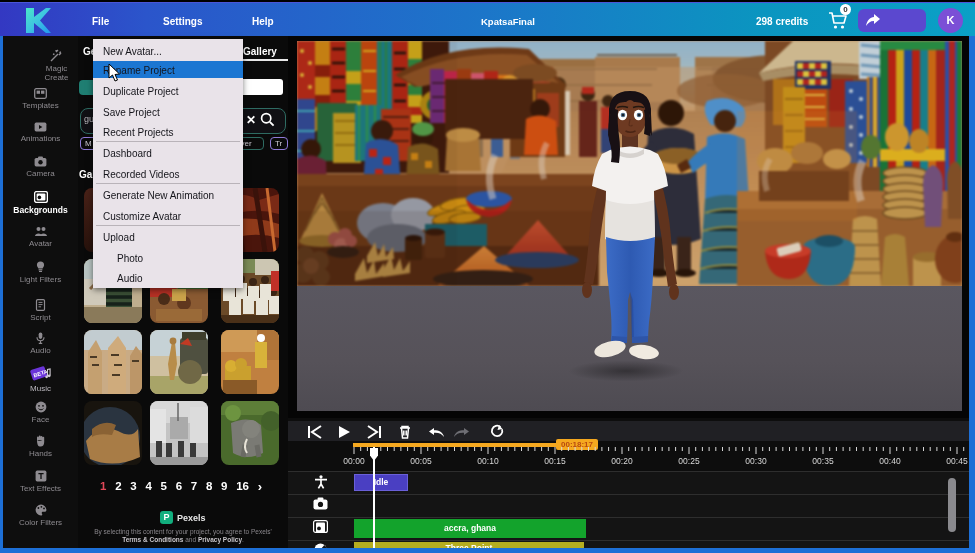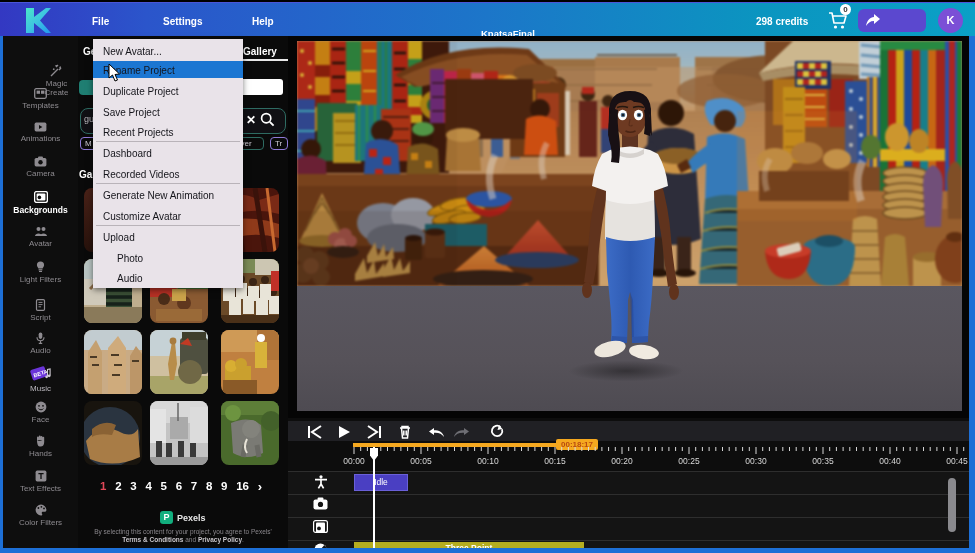--- a/index.html
+++ b/index.html
@@ -20,21 +20,21 @@
       <stop offset="0" stop-color="#4ae8c8"></stop>
           <stop offset="0.5" stop-color="#3ec4e0"></stop>
           <stop offset="1" stop-color="#2196f0"></stop>
         </linearGradient>
       </defs>
     <path d="M1 1 H9 V10 L21 1 H26 L15 13.5 L26 26 H21 L9 16 V26 H1 Z" fill="url(#klg)"></path>
   </svg>
   <div class="abs" style="left:92px; top:16px; color:#fff; font-size:10px; font-weight:bold;">File</div>
   <div class="abs" style="left:163px; top:16px; color:#fff; font-size:10px; font-weight:bold;">Settings</div>
   <div class="abs" style="left:252px; top:16px; color:#fff; font-size:10px; font-weight:bold;">Help</div>
-  <div class="abs" style="left:481px; top:28px; color:#fff; font-size:9.5px; font-weight:bold;">KpatsaFinal</div>
+  <div class="abs" style="left:481px; top:16px; color:#fff; font-size:9.5px; font-weight:bold;">KpatsaFinal</div>
   <div class="abs" style="left:756px; top:16px; color:#fff; font-size:10px; font-weight:bold;">298 credits</div>
 
   <svg class="abs" style="left:827px; top:10px;" width="22" height="22" viewBox="0 0 22 22">
     <path d="M2 3 H5 L7 13 H17 L19 6 H6" fill="none" stroke="#fff" stroke-width="1.6" stroke-linejoin="round"></path>
     <circle cx="8.5" cy="17" r="1.6" fill="#fff"></circle>
       <circle cx="15.5" cy="17" r="1.6" fill="#fff"></circle>
   </svg>
   <div class="abs" style="left:840px; top:4px; width:11px; height:11px; border-radius:50%; background:#fff;
        color:#333; font-size:8px; font-weight:bold; text-align:center; line-height:11px;">0</div>
 
@@ -46,21 +46,21 @@
   <div class="abs" style="left:938px; top:8px; width:25px; height:25px; border-radius:50%; background:#7b4fd6;
        color:#fff; font-size:11px; font-weight:bold; text-align:center; line-height:25px;">K</div>
 
   <div class="abs" style="left:0; top:36px; width:3px; height:517px; background:#1d6fd6;"></div>
   <div class="abs" id="sidebar" style="left:3px; top:36px; width:75px; height:517px; background:#0e0e0e;"></div>
   <style>
     .sit { position:absolute; left:3px; width:75px; text-align:center; color:#8e8b90; font-size:8px; }
     .sit svg { display:block; margin:0 auto 2px auto; }
     .sit.on { color:#fff; font-weight:bold; font-size:8.5px; }
   </style>
-  <div class="sit" style="top:64px;padding-left:32px;"><svg width="13" height="13" viewBox="0 0 13 13">
+  <div class="sit" style="top:49px;padding-left:32px;"><svg width="13" height="13" viewBox="0 0 13 13">
         <path d="M1 12 L8 5 M6 3l2-2 M9 6l2-2 M3 5l1.5.5 M6 1l.3 1.7 M11 3l-1.6.6" stroke="#8e8b90" stroke-width="1.4" fill="none"></path>
       </svg>Magic Create</div>
   <div class="sit" style="top:88px;"><svg width="13" height="11" viewBox="0 0 13 11">
         <rect x="0.7" y="0.7" width="11.6" height="9.6" rx="1.5" fill="none" stroke="#8e8b90" stroke-width="1.3"></rect>
         <rect x="2.6" y="2.6" width="3.4" height="3.2" fill="#8e8b90"></rect>
         <rect x="7" y="2.6" width="3.4" height="3.2" fill="#8e8b90"></rect>
       </svg>Templates</div>
   <div class="sit" style="top:122px;"><svg width="13" height="10" viewBox="0 0 13 10">
         <rect x="0.6" y="0.6" width="11.8" height="8.8" rx="1.6" fill="#8e8b90"></rect>
         <path d="M5 3 L8.4 5 L5 7 Z" fill="#0e0e0e"></path>
@@ -781,21 +781,22 @@
   <svg class="abs" style="left:313px; top:520px;" width="15" height="13" viewBox="0 0 15 13">
     <rect x="0.6" y="0.6" width="13.8" height="11.8" rx="2" fill="none" stroke="#fff" stroke-width="1.2"></rect>
       <rect x="3" y="2.6" width="9" height="9.8" rx="1" fill="#fff"></rect>
       <circle cx="6" cy="8.4" r="1.9" fill="#141414"></circle>
   </svg>
   <svg class="abs" style="left:314px; top:543px;" width="13" height="10" viewBox="0 0 13 10">
     <circle cx="6.5" cy="6.5" r="6" fill="#fff"></circle>
       <path d="M6.5 .5 a6 6 0 0 1 6 6 l-6 0 z" fill="#141414" transform="rotate(40 6.5 6.5)"></path>
   </svg>
 
-  <div class="abs" style="left:354px; top:474px; width:54px; height:17px; background:#4a3fc2; border:1px solid #6a60d8; color:#fff; font-size:8.5px; font-weight:normal; text-align:center; line-height:15px;">Idle</div>
+  <div class="abs" style="left:354px; top:474px; width:54px; height:17px; background:#4a3fc2; border:1px solid #6a60d8; color:#fff; font-size:8.5px; font-weight:bold; text-align:center; line-height:15px;">Idle</div>
+  <div class="abs" style="left:354px; top:519px; width:232px; height:19px; background:#13a32c; color:#fff; font-size:8.5px; font-weight:bold; text-align:center; line-height:19px;">accra, ghana</div>
   <div class="abs" style="left:354px; top:542px; width:230px; height:11px; background:#b5ad20; color:#fff; font-size:8.5px; font-weight:bold; text-align:center; line-height:13px;">Three Point</div>
 
   <div class="abs" style="left:373px; top:447px; width:1.5px; height:106px; background:#fff;"></div>
   <svg class="abs" style="left:369px; top:447px;" width="10" height="15" viewBox="0 0 10 15">
     <path d="M1 1 H9 V8.5 L5 14 L1 8.5 Z" fill="#fff" rx="2"></path>
   </svg>
 
   <div class="abs" style="left:948px; top:478px; width:8px; height:54px; background:#8a8a8e; border-radius:4px;"></div>
 
   <div class="abs" id="filemenu" style="left:93px; top:39px; width:150px; height:249px; background:#e9e3e9; box-shadow:0 2px 6px rgba(0,0,0,.5); z-index:30;"></div>

